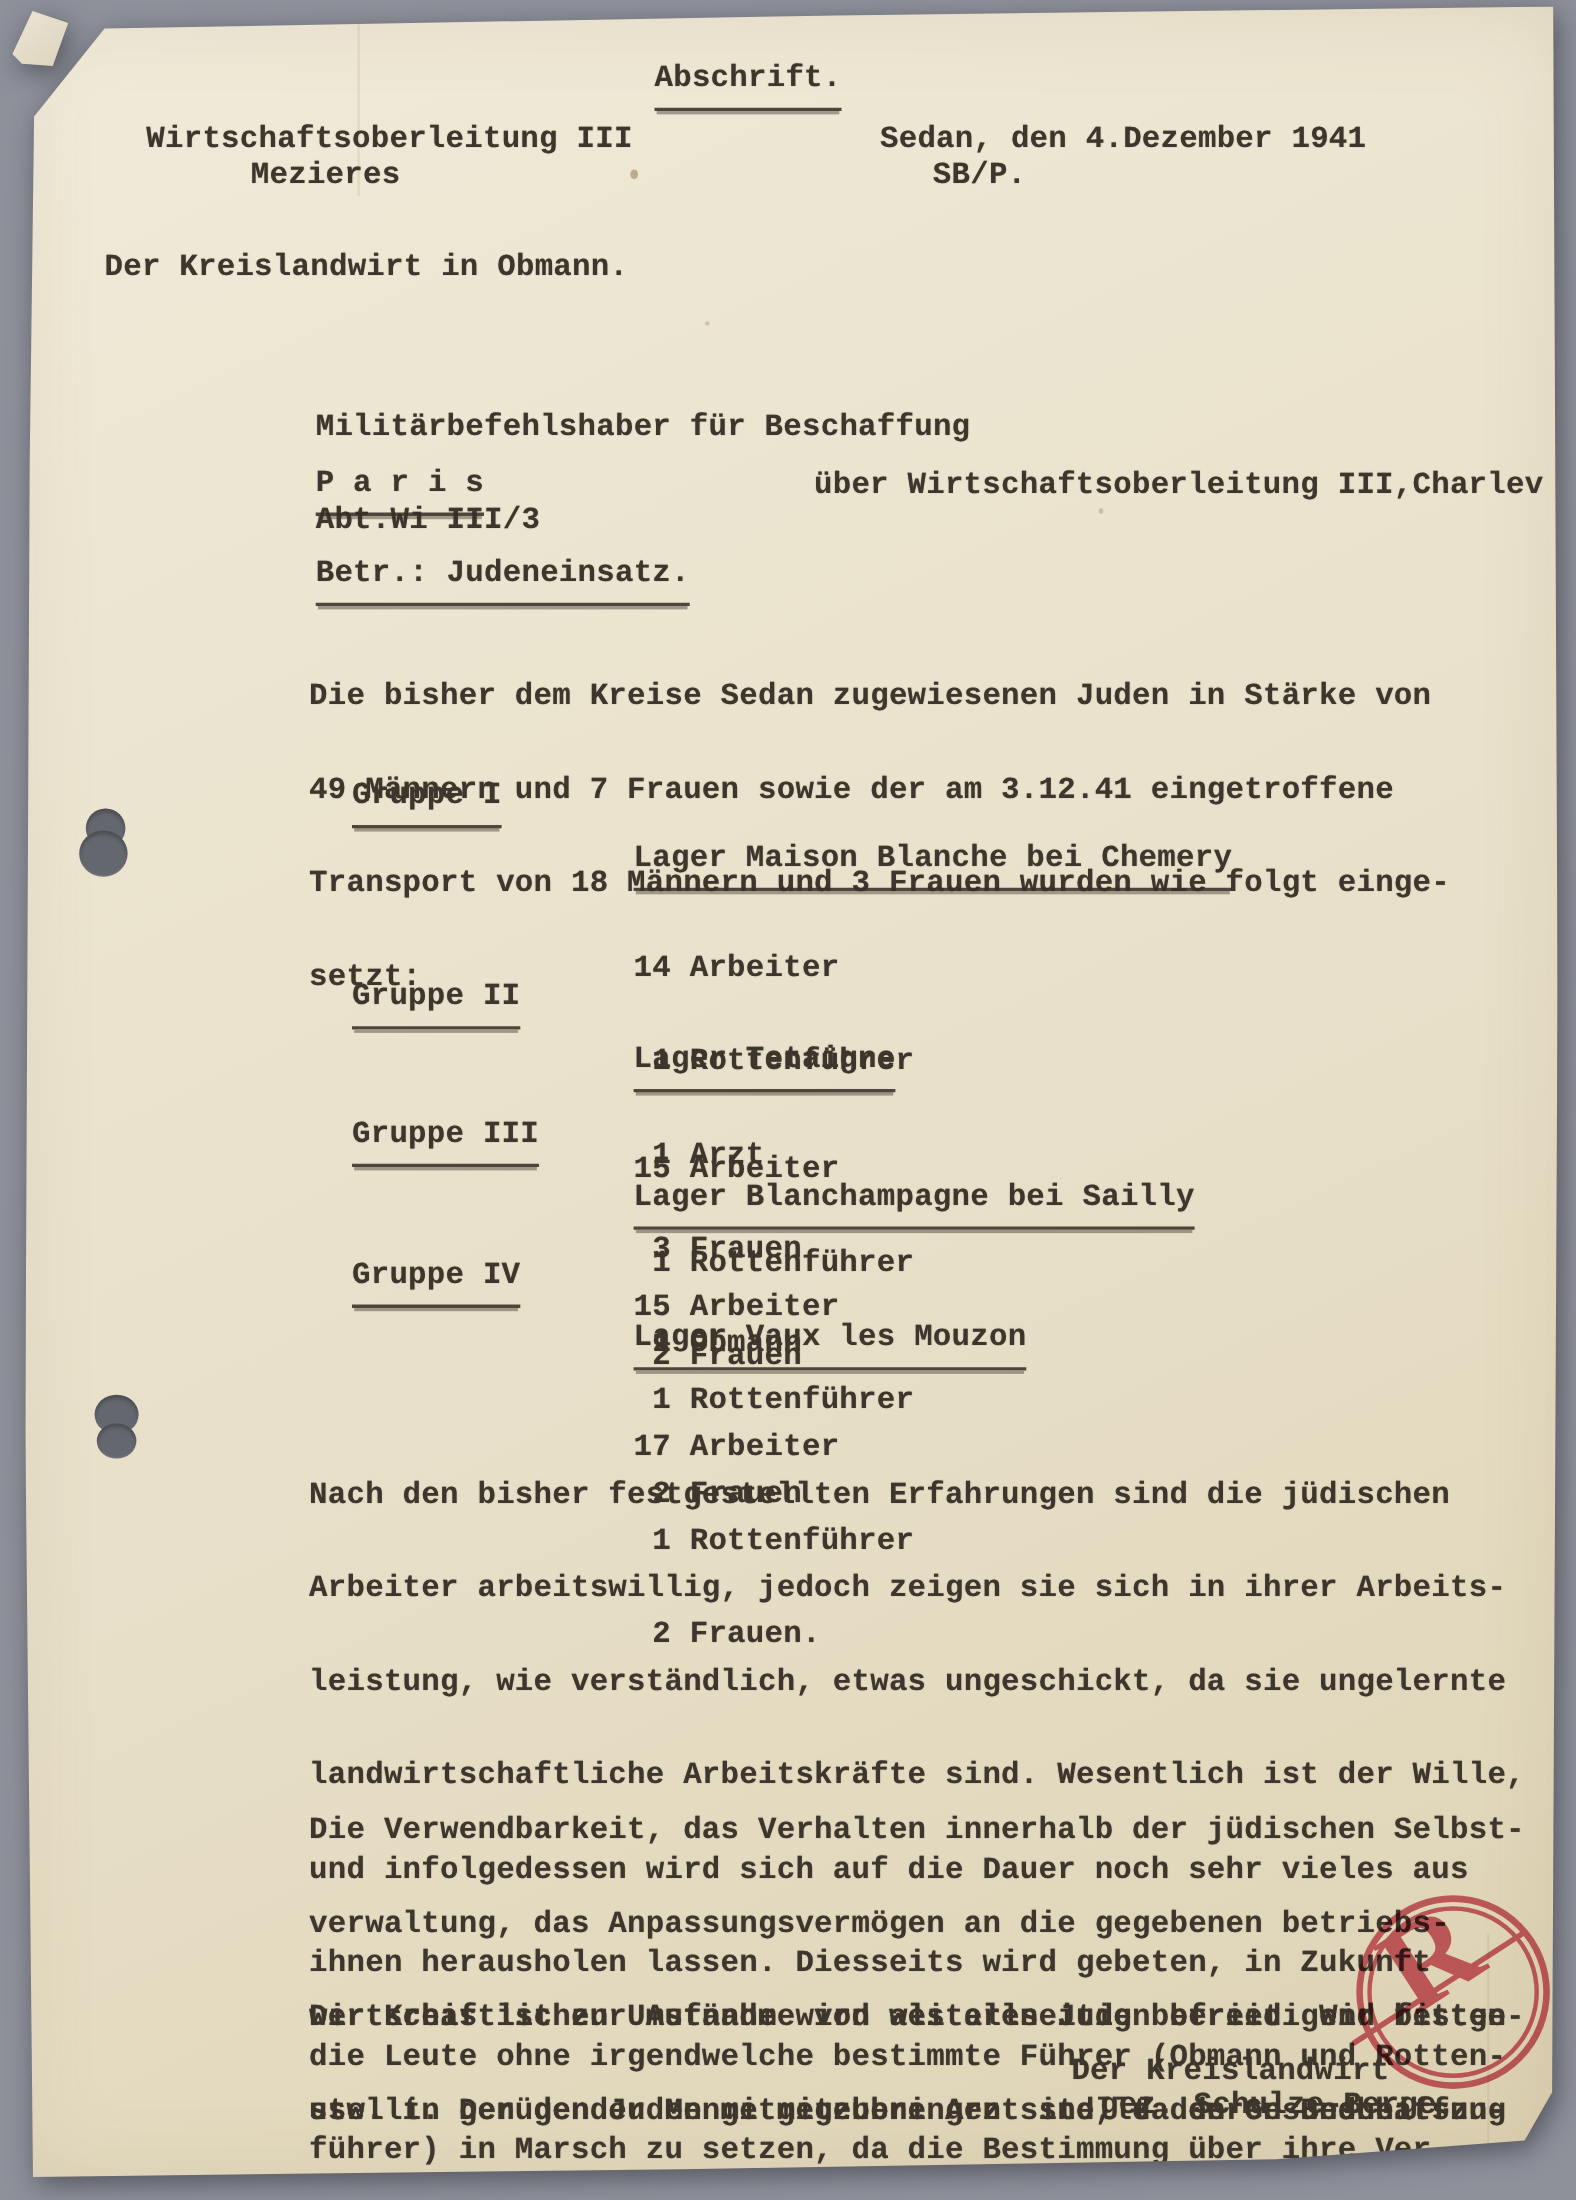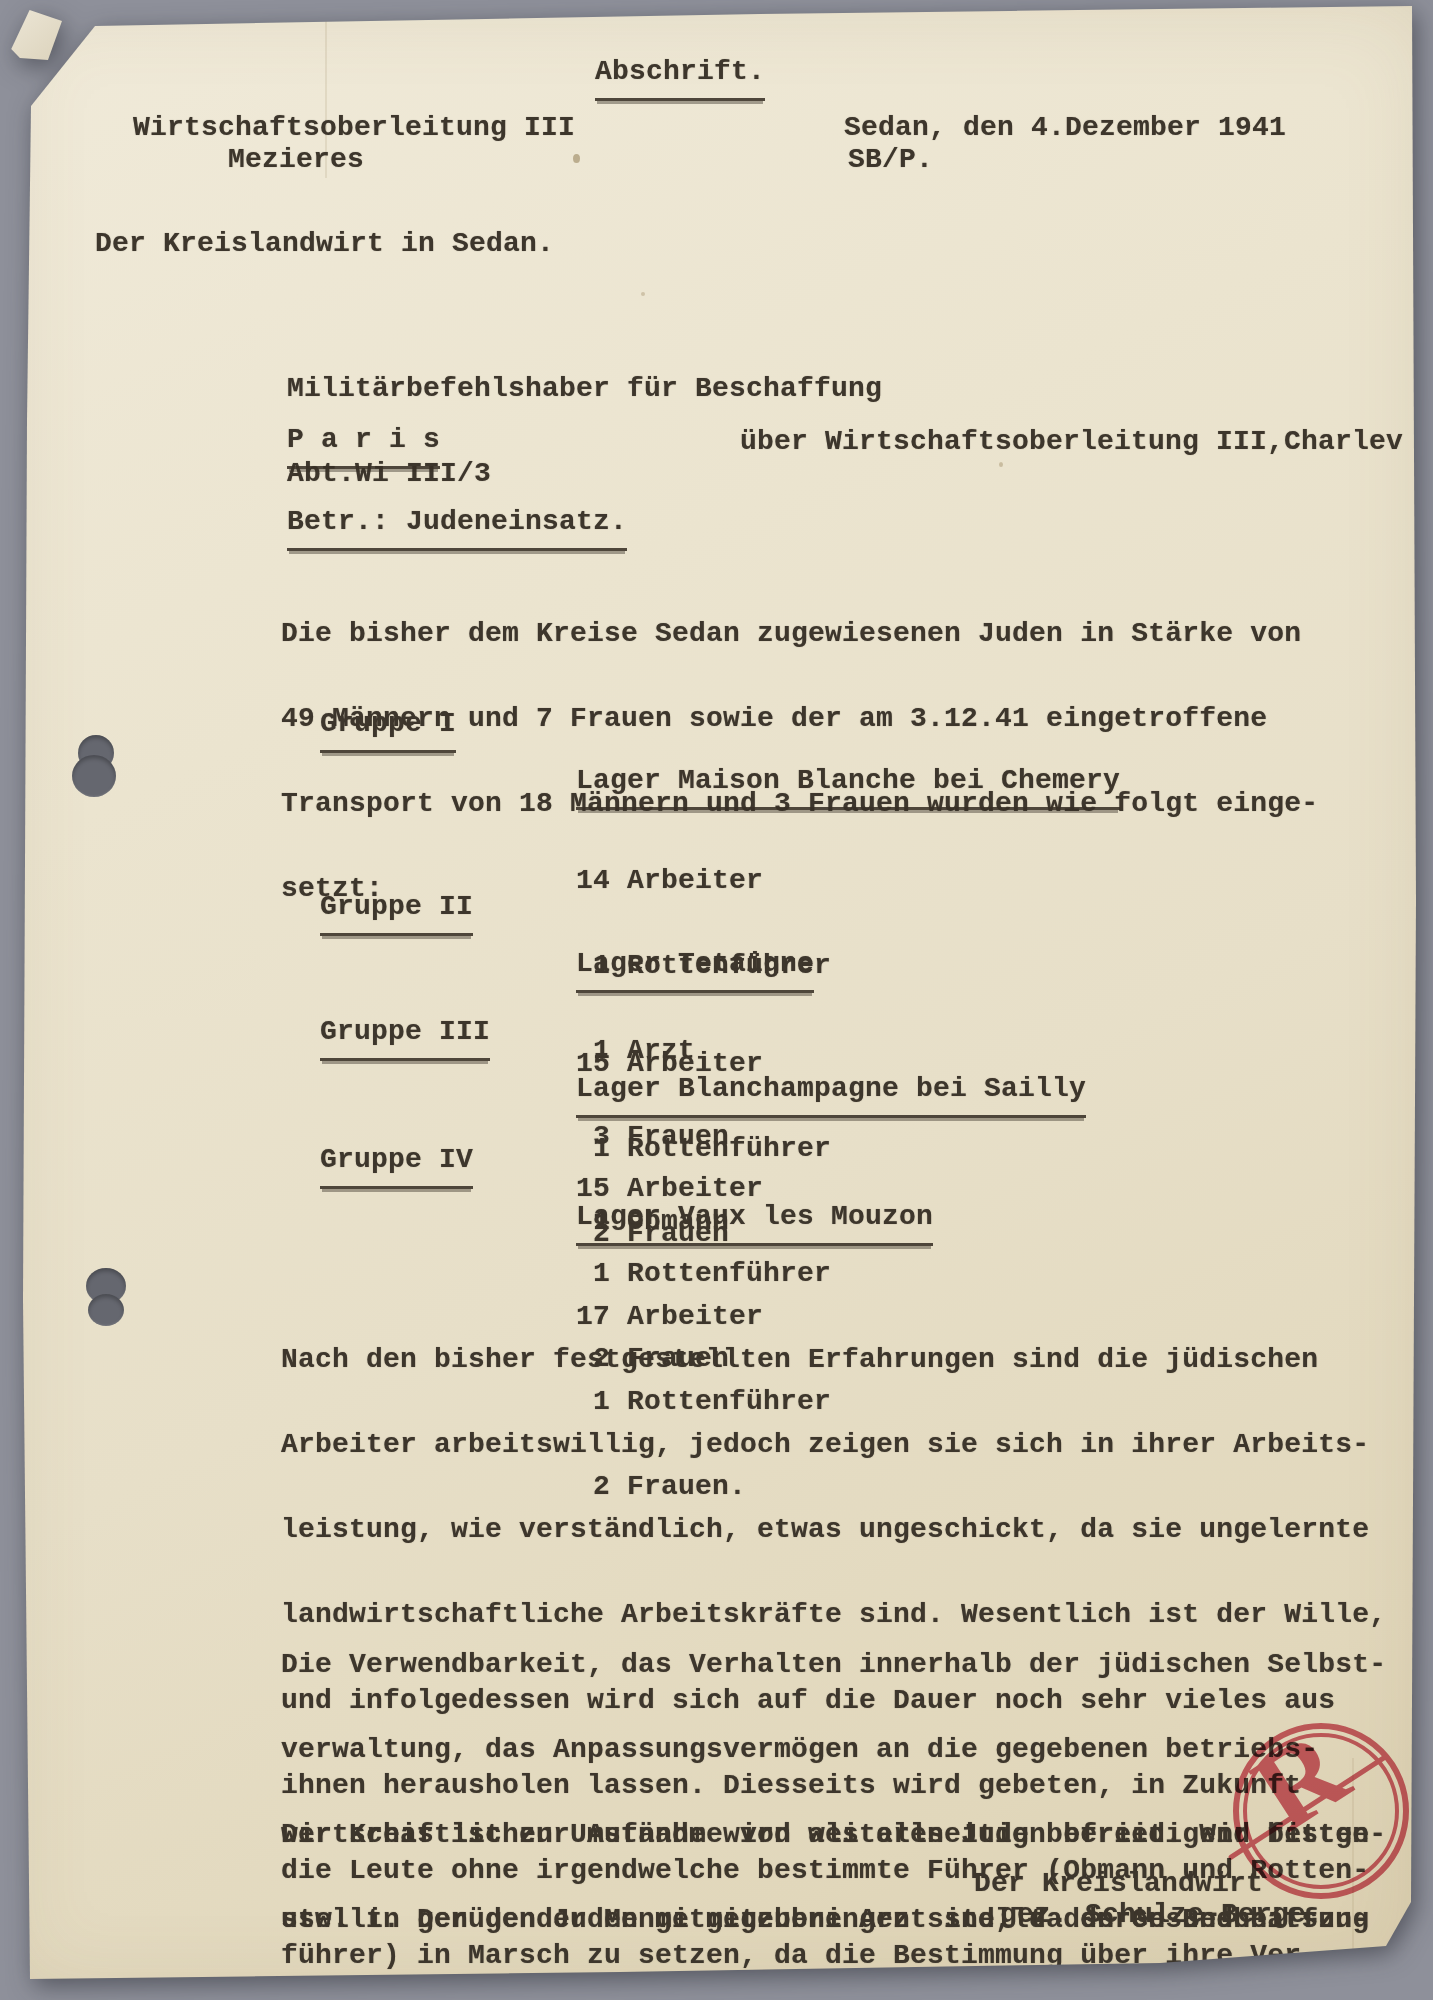--- a/index.html
+++ b/index.html
@@ -81,23 +81,23 @@
     <div class="crease" style="left:325px;top:18px;width:2px;height:160px;opacity:.5"></div>
     <div class="crease" style="left:1352px;top:1758px;width:2px;height:195px;opacity:.45"></div>
     <div class="speck" style="left:573px;top:154px;width:7px;height:9px;opacity:.5"></div>
     <div class="speck" style="left:641px;top:292px;width:4px;height:4px;opacity:.3"></div>
     <div class="speck" style="left:999px;top:462px;width:4px;height:5px;opacity:.35"></div>
 
     <div class="tw" style="left:595px;top:58px"><span class="ul">Abschrift.</span></div>
 
     <div class="tw" style="left:133px;top:114px">Wirtschaftsoberleitung III</div>
     <div class="tw" style="left:228px;top:146px">Mezieres</div>
-    <div class="tw" style="left:95px;top:230px">Der Kreislandwirt in Sedan.</div>
+    <div class="tw" style="left:95px;top:230px">Der Kreislandwirt in Obmann.</div>
 
-    <div class="tw" style="left:844px;top:114px">Sedan, den 4.Dezember 1941</div>
+    <div class="tw" style="left:800px;top:114px">Sedan, den 4.Dezember 1941</div>
     <div class="tw" style="left:848px;top:146px">SB/P.</div>
 
     <div class="tw" style="left:287px;top:318px">
       <div>Militärbefehlshaber für Beschaffung</div>
       <div>Abt.Wi III/3</div>
     </div>
     <div class="tw" style="left:287px;top:426px"><span class="ul">P a r i s</span></div>
     <div class="tw" style="left:740px;top:428px">über Wirtschaftsoberleitung III,Charlev</div>
 
     <div class="tw" style="left:287px;top:508px"><span class="ul">Betr.: Judeneinsatz.</span></div>

